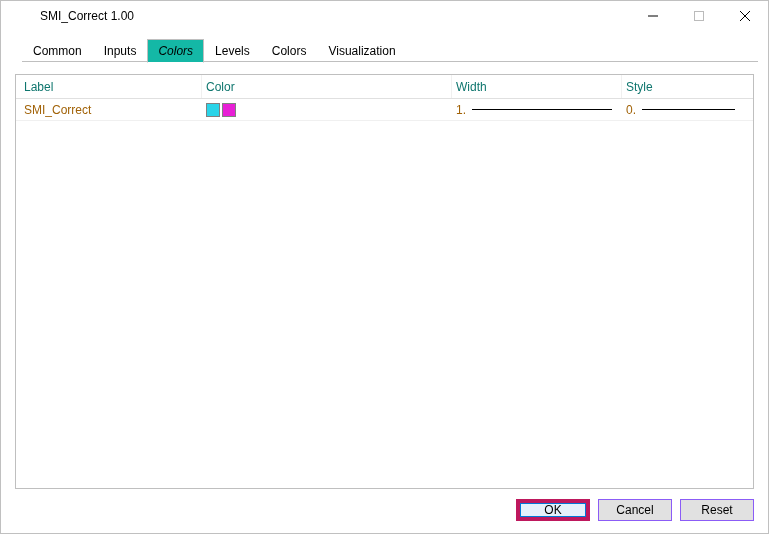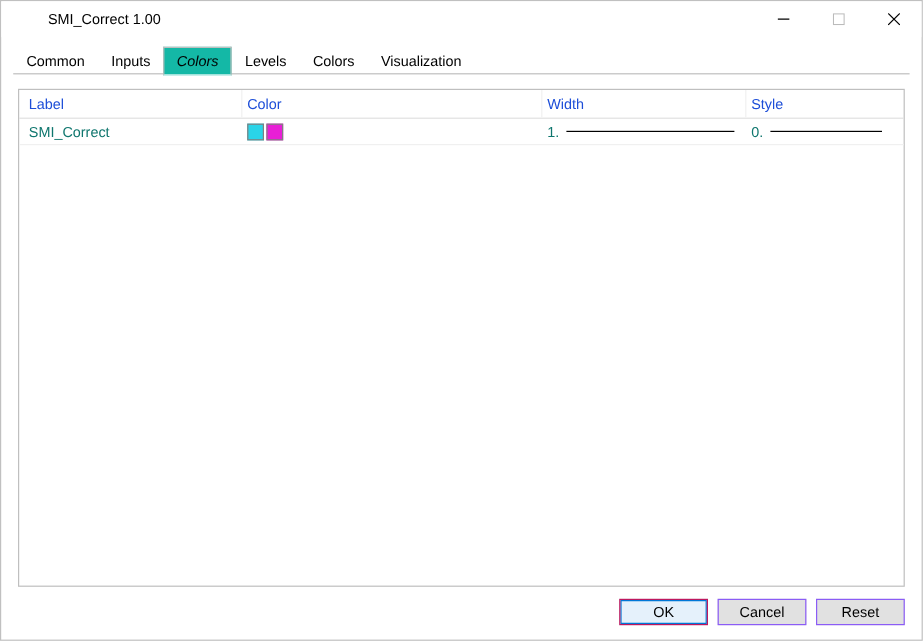--- a/index.html
+++ b/index.html
@@ -38,20 +38,21 @@
       color: #000;
       font-size: 12px;
     }
     .titlebar-btn.disabled { color: #bbb; }
     .titlebar-btn svg { display: block; }
 
     .tabs {
       display: flex;
       padding: 8px 10px 0 10px;
       position: relative;
+      margin-left: 11px;
     }
     .tabs::after {
       content: "";
       position: absolute;
       left: 10px;
       right: 10px;
       bottom: 0;
       height: 1px;
       background: #bfbfbf;
       z-index: 0;
@@ -81,35 +82,35 @@
       border: 1px solid #bfbfbf;
       height: 415px;
       background: #ffffff;
     }
     .table-header {
       display: flex;
       height: 24px;
       border-bottom: 1px solid #e0e0e0;
       align-items: center;
       font-size: 12px;
-      color: #1d4ed8;
+      color: #0f766e;
     }
     .col-label { width: 186px; padding-left: 8px; }
     .col-color { width: 250px; padding-left: 4px; }
     .col-width { width: 170px; padding-left: 4px; }
     .col-style { flex: 1; padding-left: 4px; padding-right: 8px; }
     .th { border-right: 1px solid #f0f0f0; height: 100%; display: flex; align-items: center; }
     .th:last-child { border-right: none; }
 
     .table-row {
       display: flex;
       height: 22px;
       align-items: center;
       font-size: 12px;
-      color: #0f766e;
+      color: #a16207;
       border-bottom: 1px solid #f0f0f0;
     }
     .table-row .col-label { padding-left: 8px; }
     .color-swatches {
       display: flex;
       gap: 2px;
     }
     .swatch {
       width: 14px;
       height: 14px;
@@ -139,21 +140,21 @@
       border: 1px solid #8b5cf6;
       background: #e1e1e1;
       font-size: 12px;
       font-family: inherit;
       cursor: default;
       display: flex;
       align-items: center;
       justify-content: center;
     }
     .btn.primary {
-      border: 1px solid #be185d;
+      border: 4px solid #be185d;
       background: #e5f1fb;
       box-shadow: inset 0 0 0 1px #0078d7;
     }
   </style>
 </head>
 <body>
 
 <div class="titlebar">
   <div class="titlebar-title">SMI_Correct 1.00</div>
   <div class="titlebar-controls">

